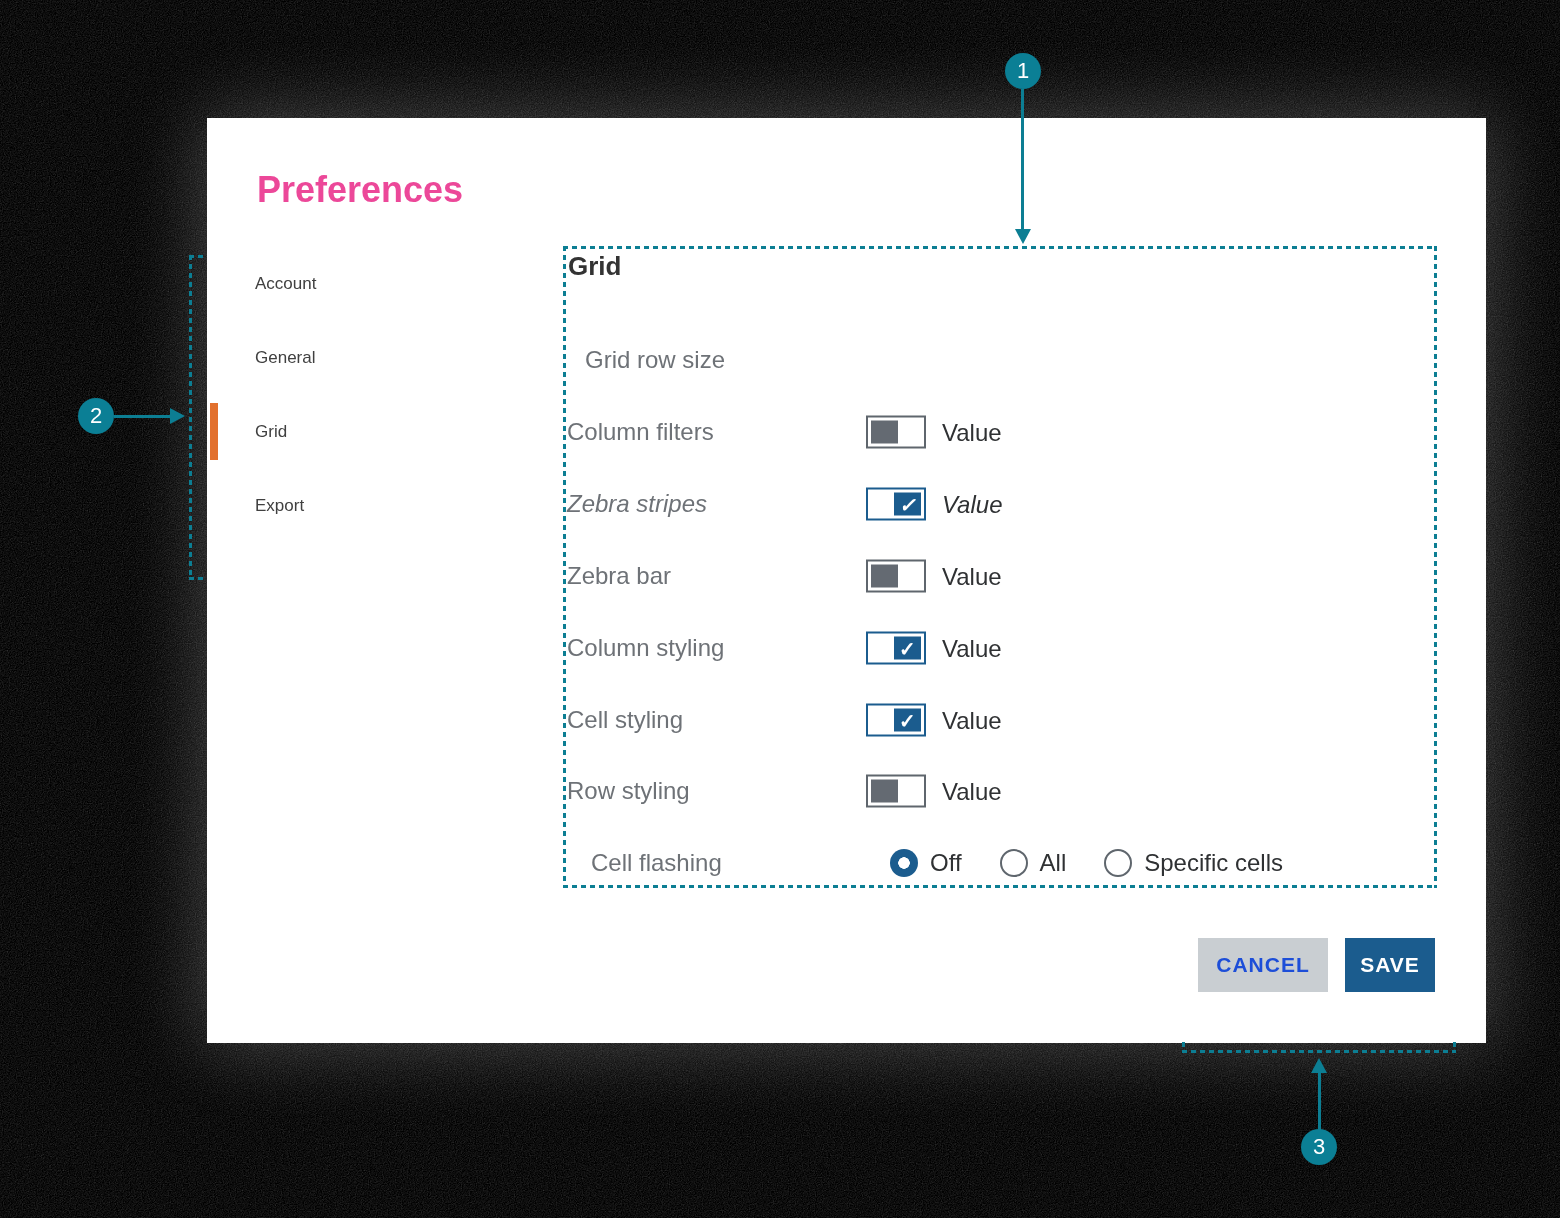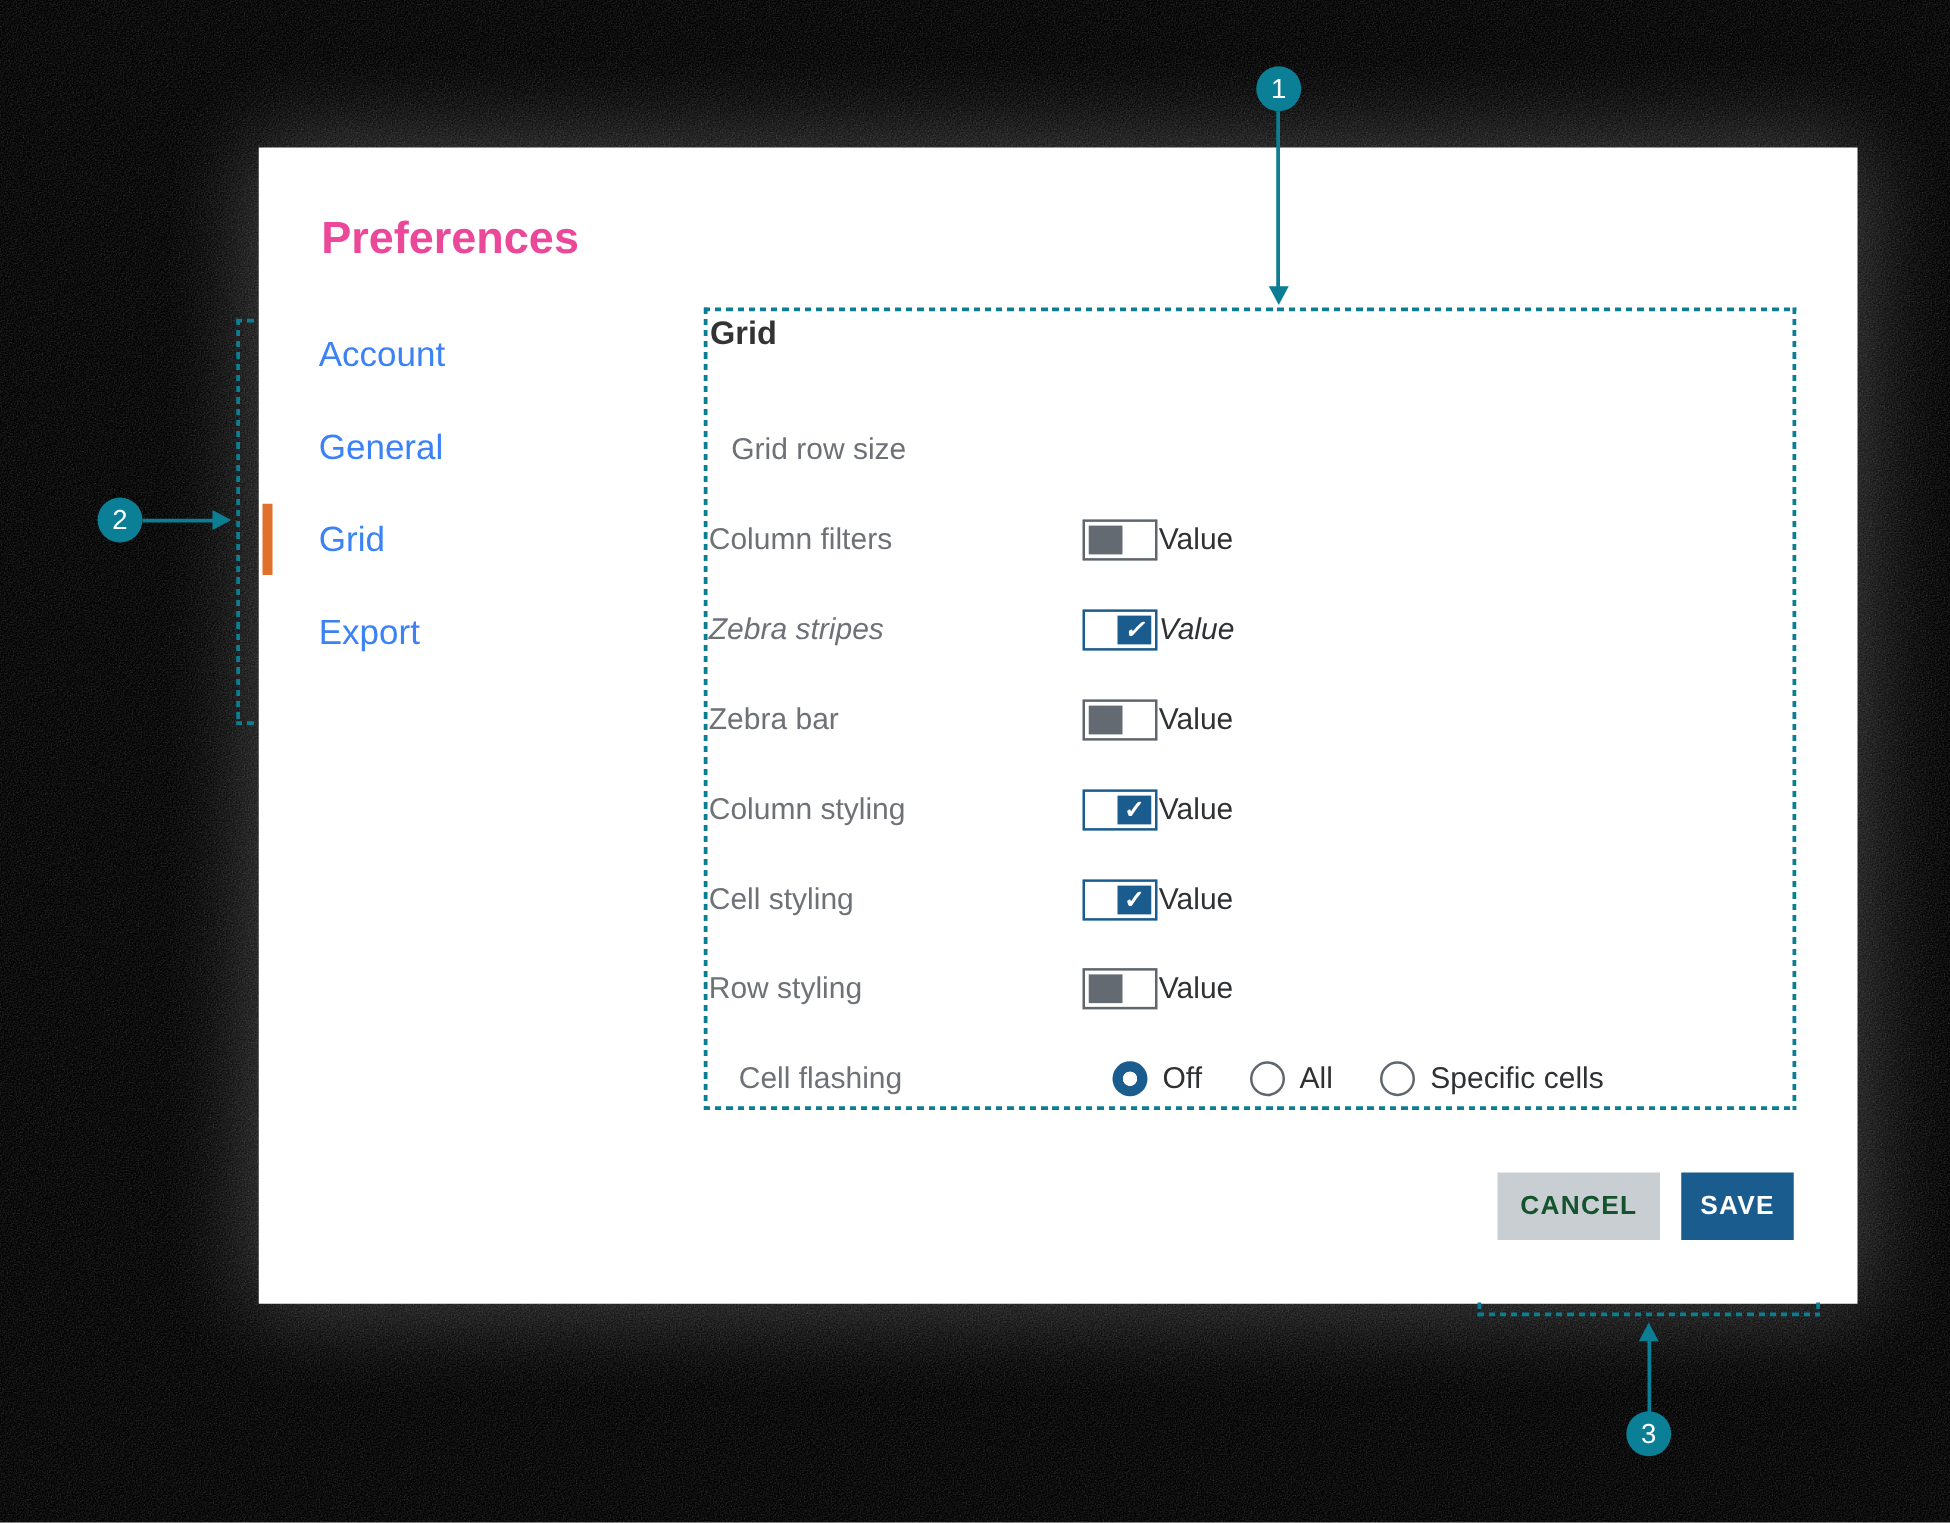--- a/index.html
+++ b/index.html
@@ -18,21 +18,21 @@
   }
   .card-title{
     position:absolute;left:50px;top:52px;
     font-size:36px;line-height:40px;font-weight:700;color:#ec4899;
   }
 
   
   .sidebar{position:absolute;left:0;top:0;}
   .side-item{
     position:absolute;left:48px;width:200px;height:32px;
-    font-size:28px;line-height:32px;color:#3b82f6;cursor:pointer;
+    font-size:17px;line-height:32px;color:#404040;cursor:pointer;
   }
   .active-bar{
     position:absolute;left:3px;top:285px;width:8px;height:57px;
     background:#e2702d;
   }
 
   
   .panel{
     position:absolute;left:356px;top:128px;width:874px;height:642px;
   }
@@ -66,29 +66,29 @@
     background:#fff;border:2px solid #5f666d;flex:none;cursor:pointer;
   }
   .toggle .knob{
     position:absolute;top:3px;left:3px;width:27px;height:23px;
     background:#646a72;display:flex;align-items:center;justify-content:center;
   }
   .toggle.on{border-color:#1b5c8e;}
   .toggle.on .knob{left:auto;right:3px;background:#1b5c8e;}
   .toggle .check{display:none;color:#fff;font-size:20px;font-weight:700;line-height:1;}
   .toggle.on .check{display:block;}
-  .value-label{font-size:24px;color:#2f3133;margin-left:1px;white-space:nowrap;}
+  .value-label{font-size:24px;color:#2f3133;margin-left:16px;white-space:nowrap;}
 
   
   .btn{
     position:absolute;top:820px;height:54px;border:none;cursor:pointer;
     font-family:"Liberation Sans",sans-serif;font-size:21px;font-weight:700;
     letter-spacing:1px;display:flex;align-items:center;justify-content:center;
   }
-  .btn-cancel{left:991px;width:130px;background:#c9ced2;color:#14532d;}
+  .btn-cancel{left:991px;width:130px;background:#c9ced2;color:#1d4ed8;}
   .btn-save{left:1138px;width:90px;background:#1b5c8e;color:#ffffff;}
 
   
   .anno{position:absolute;z-index:2;}
   .dash-h{height:3px;background:repeating-linear-gradient(to right,#0c7e93 0 5px,transparent 5px 9px);}
   .dash-v{width:3px;background:repeating-linear-gradient(to bottom,#0c7e93 0 5px,transparent 5px 9px);}
   .callout-circle{
     width:36px;height:36px;border-radius:50%;background:#0b7f95;
     color:#fff;font-size:22px;display:flex;align-items:center;justify-content:center;
   }

